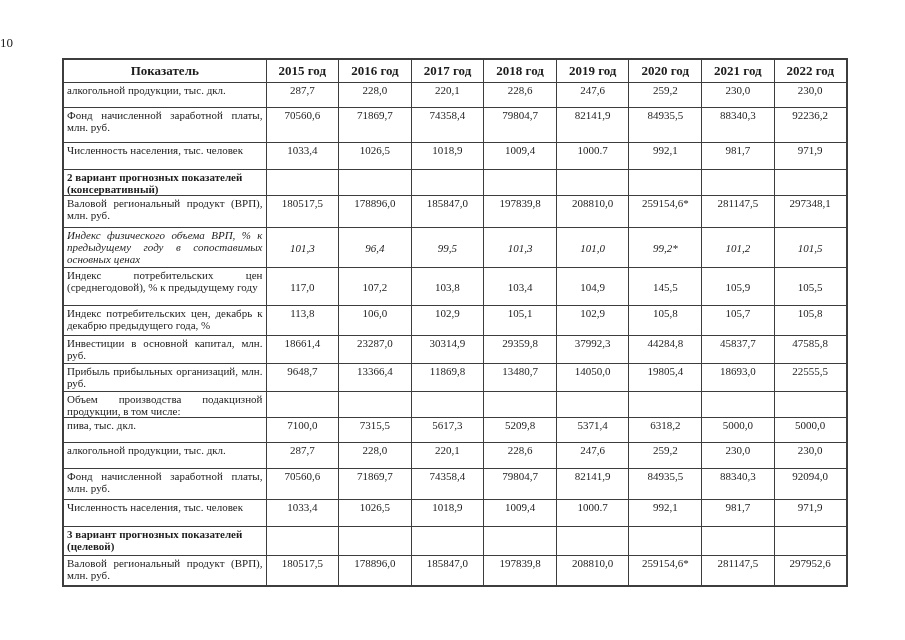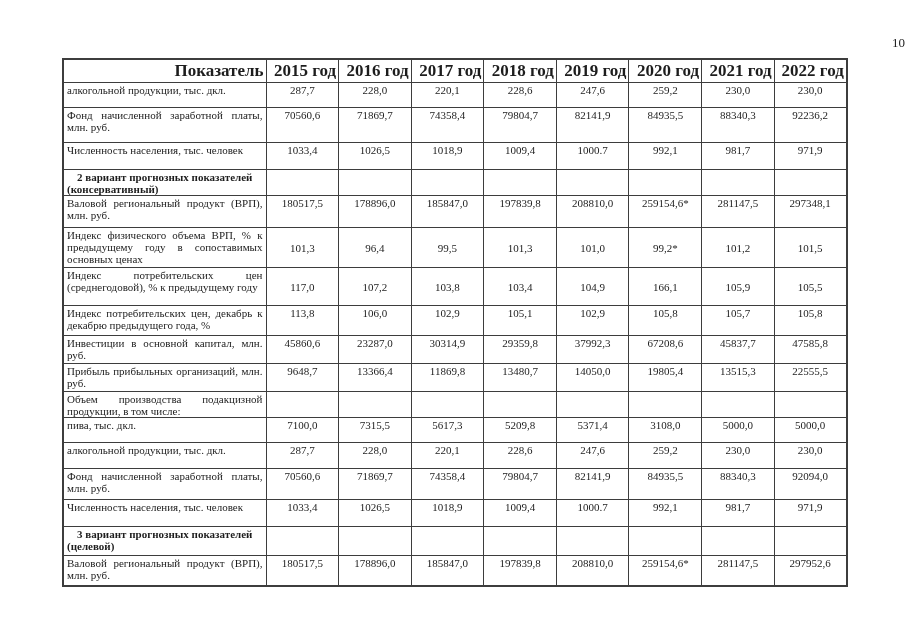--- a/index.html
+++ b/index.html
@@ -14,58 +14,58 @@
     background: #ffffff;
     overflow: hidden;
     font-family: "Liberation Serif", "DejaVu Serif", serif;
     color: #1d1d1d;
   }
   .page-number {
     position: absolute;
     top: 35px;
     left: 0;
     width: 100%;
-    text-align: right;
+    text-align: left;
     font-size: 13px;
     color: #222222;
   }
   table.forecast {
     position: absolute;
     left: 62px;
     top: 58px;
     width: 784px;
     border-collapse: collapse;
     table-layout: fixed;
     border: 2px solid #3d3d3d;
   }
   table.forecast th,
   table.forecast td {
     border: 1px solid #3d3d3d;
     overflow: hidden;
   }
   table.forecast th {
-    font-size: 17px;
+    font-size: 13px;
     font-weight: bold;
-    text-align: right;
+    text-align: center;
     vertical-align: middle;
     padding: 2px 2px;
     line-height: 13px;
   }
   table.forecast td {
     font-size: 11px;
     line-height: 12px;
     vertical-align: top;
     padding: 1px 3px 0 3px;
   }
   td.label {
     text-align: justify;
     -moz-text-align-last: left;
     text-align-last: left;
   }
-  td.label.left { text-align: center; }
+  td.label.left { text-align: left; }
   td.label.bold { font-weight: bold; }
   td.value {
     text-align: center;
     padding: 1px 2px 0 2px;
   }
   td.value.vmid { vertical-align: middle; margin-left: 44px; }
   tr.header-row { height: 23px; }
 </style>
 </head>
 <body>
@@ -148,94 +148,94 @@
           <td class="label">Валовой региональный продукт (ВРП), млн. руб.</td>
           <td class="value">180517,5</td>
           <td class="value">178896,0</td>
           <td class="value">185847,0</td>
           <td class="value">197839,8</td>
           <td class="value">208810,0</td>
           <td class="value">259154,6*</td>
           <td class="value">281147,5</td>
           <td class="value">297348,1</td>
         </tr>
-        <tr style="height: 40px;">
+        <tr style="height: 40px; font-style: italic;">
           <td class="label">Индекс физического объема ВРП, % к предыдущему году в сопоставимых основных ценах</td>
           <td class="value vmid">101,3</td>
           <td class="value vmid">96,4</td>
           <td class="value vmid">99,5</td>
           <td class="value vmid">101,3</td>
           <td class="value vmid">101,0</td>
           <td class="value vmid">99,2*</td>
           <td class="value vmid">101,2</td>
           <td class="value vmid">101,5</td>
         </tr>
         <tr style="height: 38px; padding-left: 32px;">
           <td class="label">Индекс потребительских цен (среднегодовой), % к предыдущему году</td>
           <td class="value vmid">117,0</td>
           <td class="value vmid">107,2</td>
           <td class="value vmid">103,8</td>
           <td class="value vmid">103,4</td>
           <td class="value vmid">104,9</td>
-          <td class="value vmid">166,1</td>
+          <td class="value vmid">145,5</td>
           <td class="value vmid">105,9</td>
           <td class="value vmid">105,5</td>
         </tr>
         <tr style="height: 30px; padding-left: 9px;">
           <td class="label">Индекс потребительских цен, декабрь к декабрю предыдущего года, %</td>
           <td class="value">113,8</td>
           <td class="value">106,0</td>
           <td class="value">102,9</td>
           <td class="value">105,1</td>
           <td class="value">102,9</td>
           <td class="value">105,8</td>
           <td class="value">105,7</td>
           <td class="value">105,8</td>
         </tr>
         <tr style="height: 28px;">
           <td class="label">Инвестиции в основной капитал, млн. руб.</td>
-          <td class="value">45860,6</td>
+          <td class="value">18661,4</td>
           <td class="value">23287,0</td>
           <td class="value">30314,9</td>
           <td class="value">29359,8</td>
           <td class="value">37992,3</td>
-          <td class="value">67208,6</td>
+          <td class="value">44284,8</td>
           <td class="value">45837,7</td>
           <td class="value">47585,8</td>
         </tr>
         <tr style="height: 28px; margin-top: 36px;">
           <td class="label">Прибыль прибыльных организаций, млн. руб.</td>
           <td class="value">9648,7</td>
           <td class="value">13366,4</td>
           <td class="value">11869,8</td>
           <td class="value">13480,7</td>
           <td class="value">14050,0</td>
           <td class="value">19805,4</td>
-          <td class="value">13515,3</td>
+          <td class="value">18693,0</td>
           <td class="value">22555,5</td>
         </tr>
         <tr style="height: 22px;">
           <td class="label">Объем производства подакцизной продукции, в том числе:</td>
           <td class="value"></td>
           <td class="value"></td>
           <td class="value"></td>
           <td class="value"></td>
           <td class="value"></td>
           <td class="value"></td>
           <td class="value"></td>
           <td class="value"></td>
         </tr>
         <tr style="height: 25px; margin-left: 27px;">
           <td class="label">пива, тыс. дкл.</td>
           <td class="value">7100,0</td>
           <td class="value">7315,5</td>
           <td class="value">5617,3</td>
           <td class="value">5209,8</td>
           <td class="value">5371,4</td>
-          <td class="value">3108,0</td>
+          <td class="value">6318,2</td>
           <td class="value">5000,0</td>
           <td class="value">5000,0</td>
         </tr>
         <tr style="height: 26px;">
           <td class="label">алкогольной продукции, тыс. дкл.</td>
           <td class="value">287,7</td>
           <td class="value">228,0</td>
           <td class="value">220,1</td>
           <td class="value">228,6</td>
           <td class="value">247,6</td>

